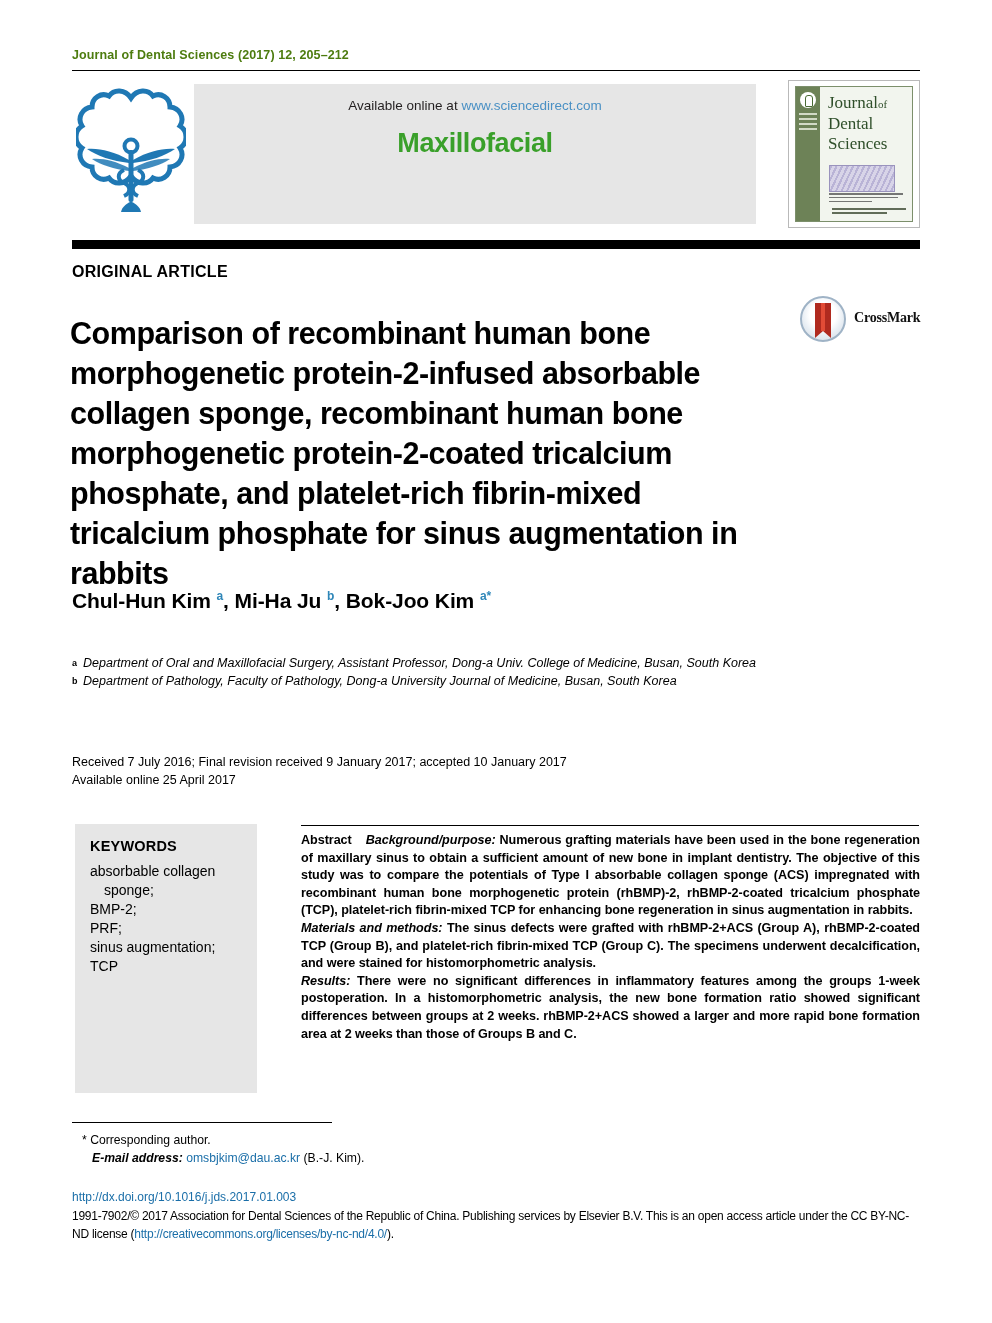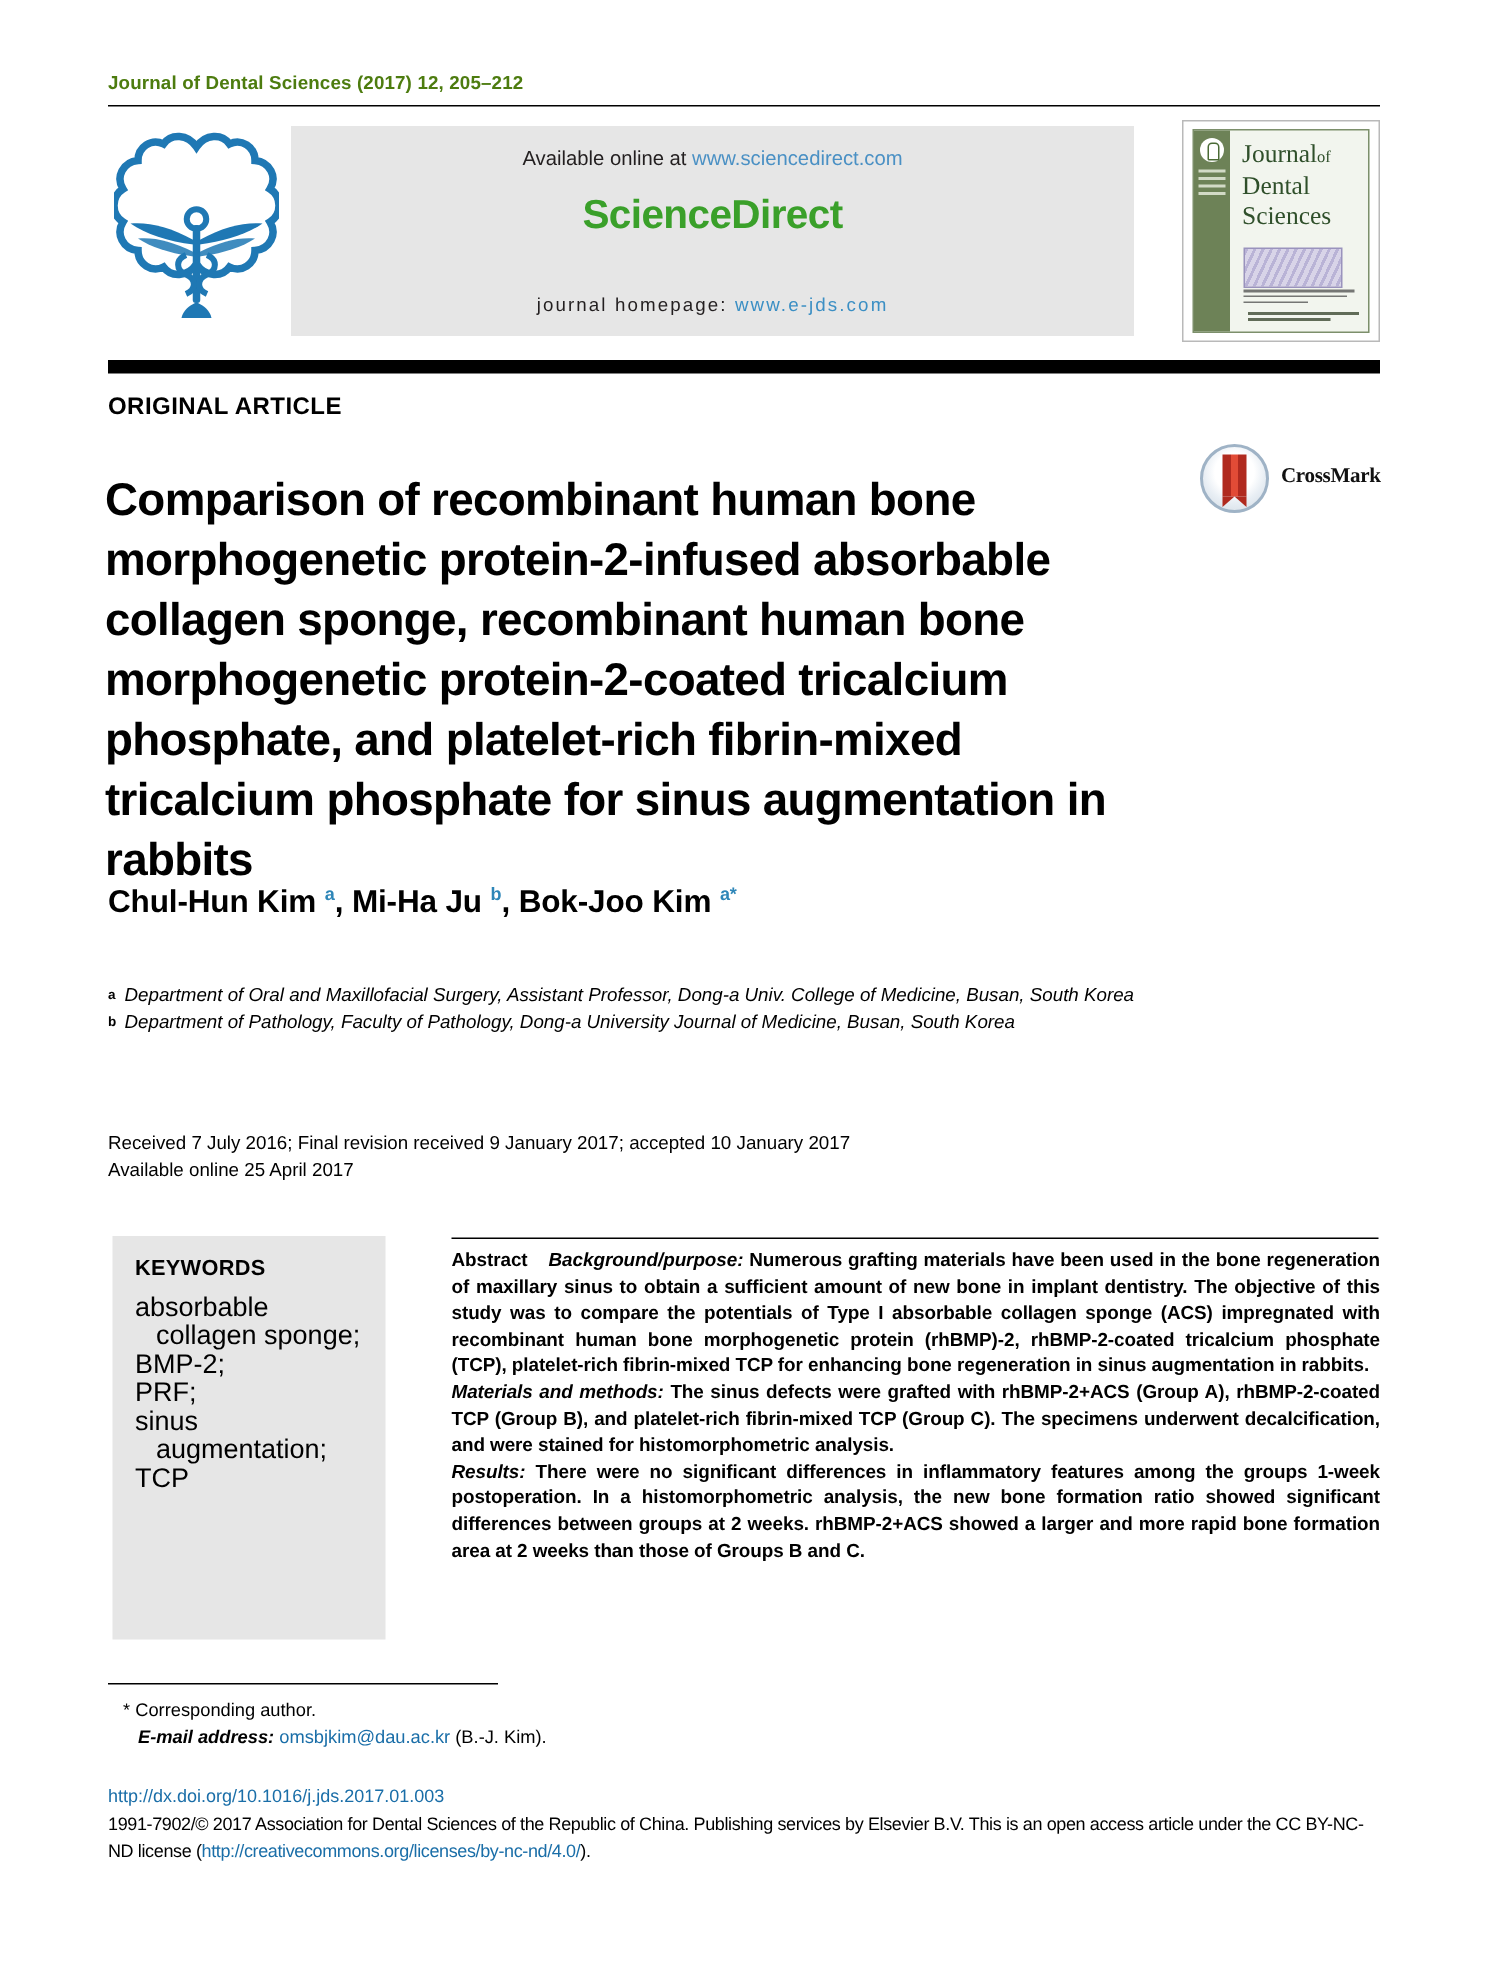--- a/index.html
+++ b/index.html
@@ -334,21 +334,21 @@
     top: 14px;
     font-size: 14.5px;
     font-weight: bold;
     letter-spacing: 0.2px;
   }
   .kw-list {
     position: absolute;
     left: 15px;
     top: 38px;
     right: 8px;
-    font-size: 18px;
+    font-size: 14px;
     line-height: 19px;
   }
   .kw-list div {
     padding-left: 14px;
     text-indent: -14px;
   }
 
   
   .abs-rule {
     position: absolute;
@@ -441,22 +441,21 @@
           <path d="M53 84c-14-7-26-10-37-9 9 6 22 10 37 12z" opacity=".85"></path>
           <path d="M57 84c14-7 26-10 37-9-9 6-22 10-37 12z" opacity=".85"></path>
           <path d="M48 86c-7 3-7 10 0 13 7 3 7 10 0 13" fill="none" stroke="#1f78b4" stroke-width="4"></path>
           <path d="M62 86c7 3 7 10 0 13-7 3-7 10 0 13" fill="none" stroke="#1f78b4" stroke-width="4"></path>
         </g>
       </svg>
     </div>
 
     <div class="sd-banner">
       <div class="sd-avail"><span>Available online at </span><span class="url">www.sciencedirect.com</span></div>
-      <div class="sd-logo">ScienceDirect</div>
-      <div class="sd-home"><span>journal homepage:</span> <span class="url">www.e-jds.com</span></div>
+      <div class="sd-logo">Maxillofacial</div>
     </div>
 
     <div class="cover-thumb">
       <div class="cover-inner">
         <div class="cover-spine">
           <div class="cover-emblem"></div>
           <div class="cover-spine-lines">
               <i></i>
               <i></i>
               <i></i>

